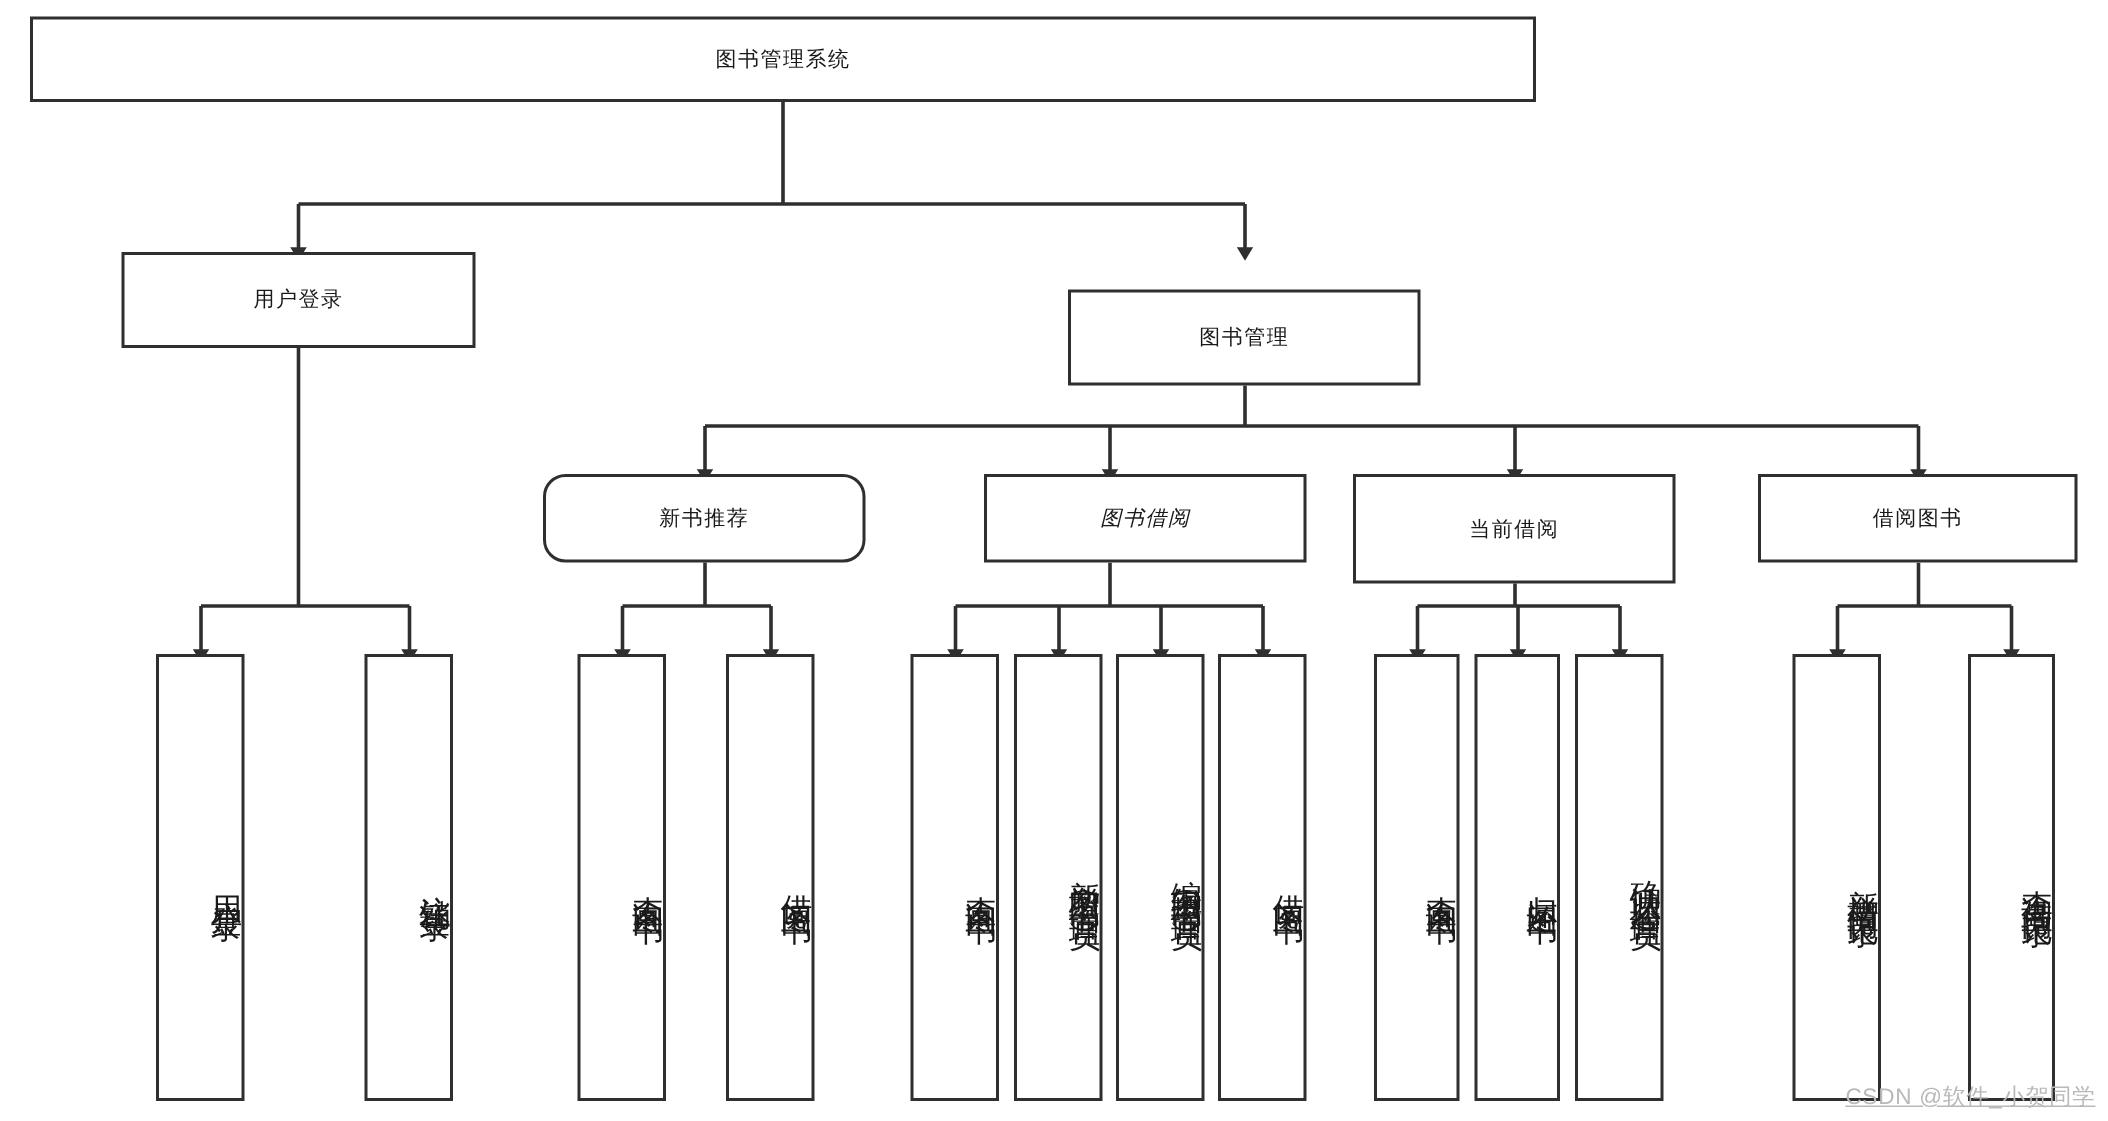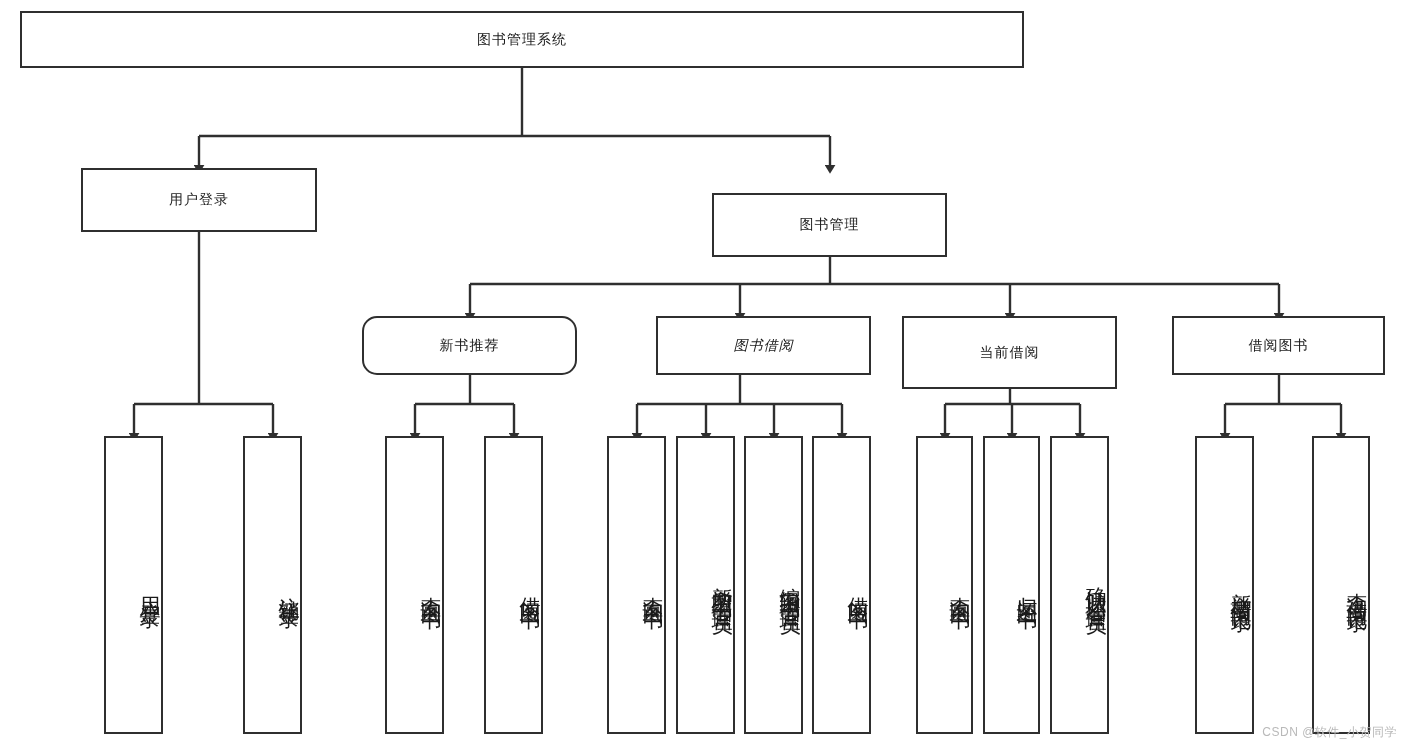--- a/index.html
+++ b/index.html
@@ -54,25 +54,26 @@
   }
   .node.vert .vtext {
     writing-mode: vertical-rl;
     text-orientation: upright;
     display: block;
   }
   #watermark {
     position: absolute;
     right: 8px;
     bottom: 6px;
-    font-size: 12px;
+    font-size: 15px;
     color: #b9b9b9;
     z-index: 5;
     white-space: nowrap;
     letter-spacing: 0.5px;
+    text-decoration: underline;
   }
 </style>
 </head>
 <body>
 
 <div id="diagram-root">
   <svg class="edges" viewBox="0 0 1405 747" xmlns="http://www.w3.org/2000/svg">
     <defs>
       <marker id="arrowhead" markerWidth="10" markerHeight="11" refX="2.2" refY="5.5" orient="auto" markerUnits="userSpaceOnUse">
         <path d="M0,0 L0,11 L9,5.5 z" fill="#2f2f2f"></path>

